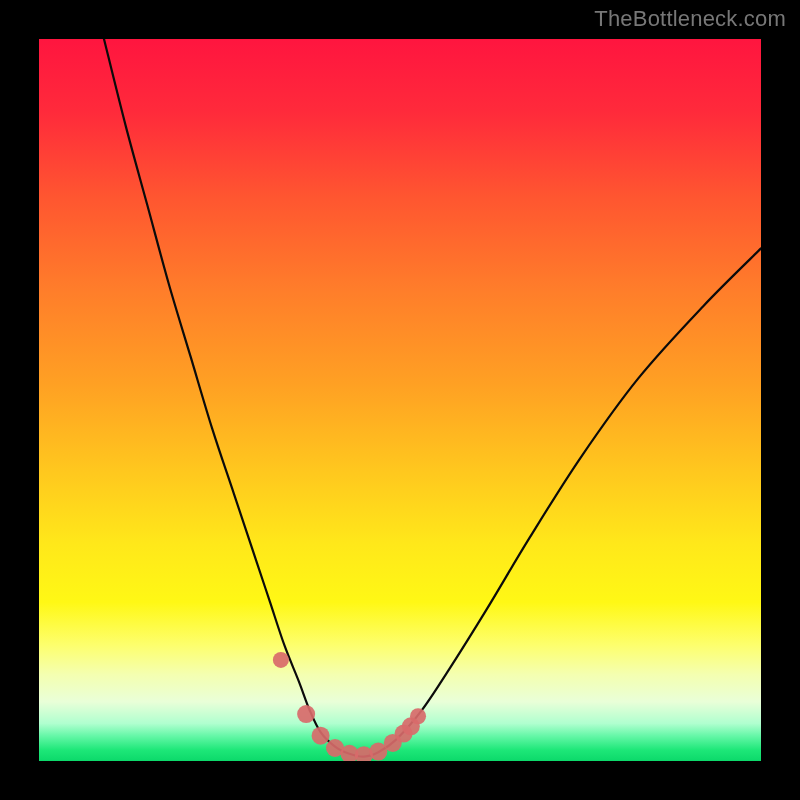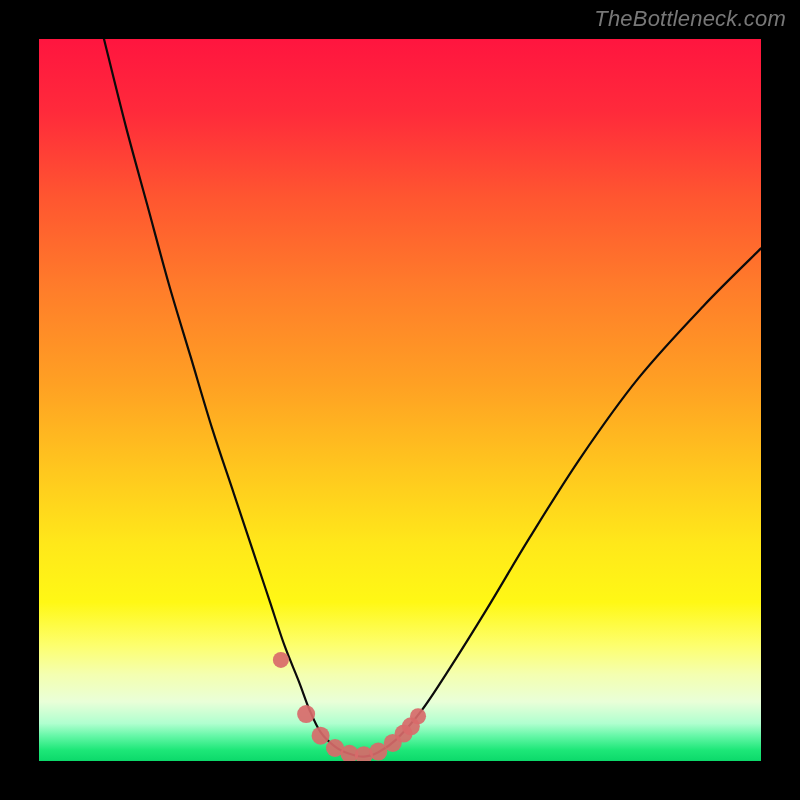--- a/index.html
+++ b/index.html
@@ -11,21 +11,20 @@
     overflow: hidden;
     font-family: Arial, Helvetica, sans-serif;
   }
   .frame {
     position: absolute;
     left: 0;
     top: 0;
     width: 800px;
     height: 800px;
     background: #000;
-    font-style: italic;
   }
   .plot-area {
     position: absolute;
     left: 39px;
     top: 39px;
     width: 722px;
     height: 722px;
     overflow: hidden;
   }
   .gradient {

